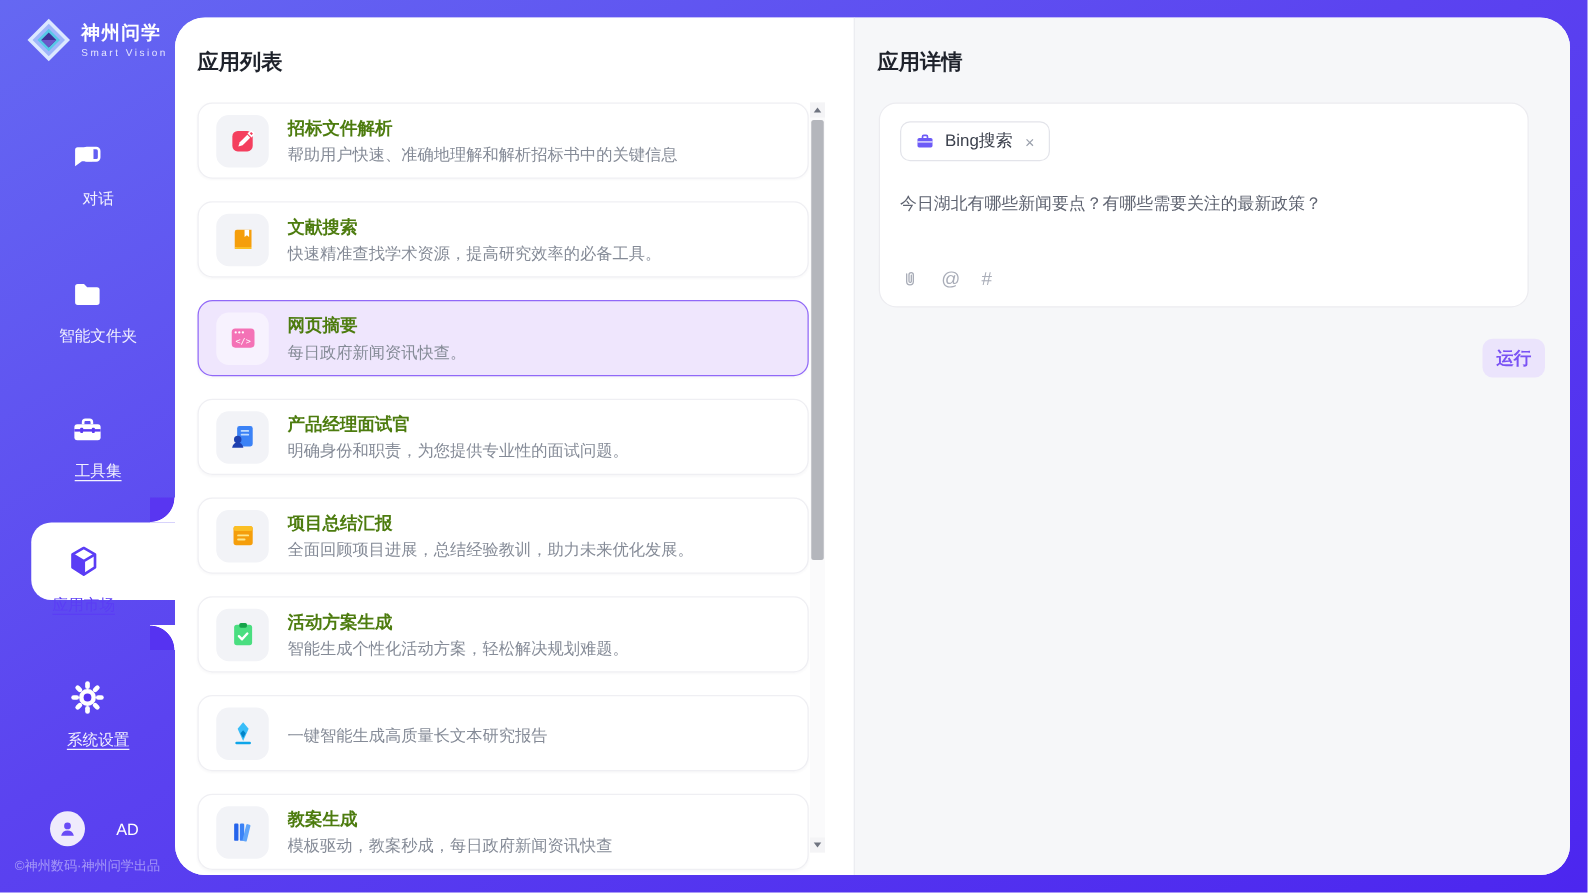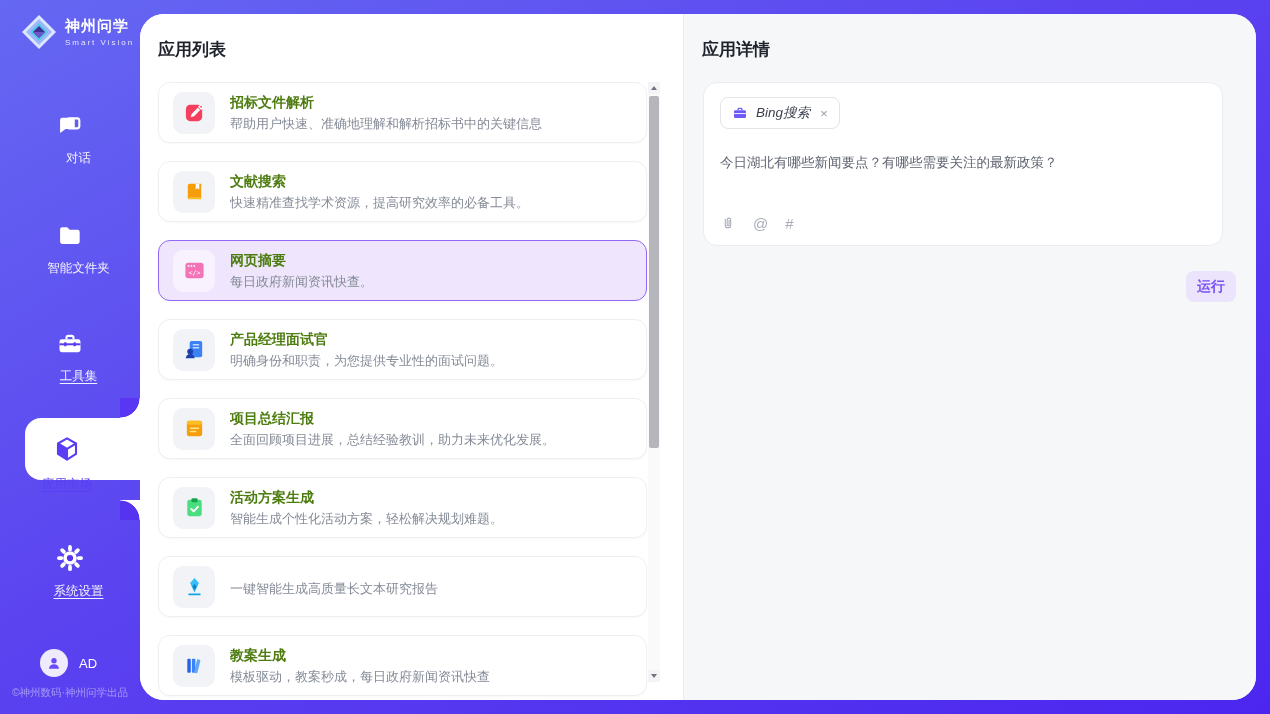--- a/index.html
+++ b/index.html
@@ -24,21 +24,21 @@
   
   .bubble { position:absolute; left:25px; top:418px; width:115px; height:62px;
             background:#fff; border-radius:16px 0 0 16px; }
   .curve-top { position:absolute; right:0; top:398px; width:20px; height:20px;
                background:radial-gradient(circle at 0 0,#5936F1 0 19.2px,#fff 19.8px); }
   .curve-bottom { position:absolute; right:0; top:500px; width:20px; height:20px;
                background:radial-gradient(circle at 0 100%,#5633F1 0 19.2px,#fff 19.8px); }
   .bubble .nicon { position:absolute; left:27px; top:16px; }
   .bubble .nav-label { position:absolute; left:0; top:52px; width:84px; color:#5B3DF5; }
 
-  .user-row { position:absolute; left:40px; top:649px; display:flex; align-items:center; gap:11px; cursor:pointer; }
+  .user-row { position:absolute; left:40px; top:649px; display:flex; align-items:center; gap:25px; cursor:pointer; }
   .avatar { width:28px; height:28px; border-radius:50%; background:#EFEBFC; display:flex; align-items:center; justify-content:center; }
   .user-name { color:#fff; font-size:13px; }
   .copyright { position:absolute; left:0; top:686px; width:140px; text-align:center;
                color:rgba(235,233,255,.5); font-size:10.5px; }
 
   
   .content { position:absolute; left:140px; top:14px; width:1116px; height:686px;
              background:#fff; border-radius:24px; display:flex; overflow:hidden; }
 
   .list-panel { width:543px; position:relative; background:#fff; }
@@ -64,21 +64,21 @@
   .sb-up { top:0; } .sb-down { bottom:0; }
   .tri-up { width:0; height:0; border-left:3.5px solid transparent; border-right:3.5px solid transparent; border-bottom:4.5px solid #6F7480; }
   .tri-down { width:0; height:0; border-left:3.5px solid transparent; border-right:3.5px solid transparent; border-top:4.5px solid #6F7480; }
   .sb-thumb { position:absolute; left:1px; top:14px; width:10px; height:352px; background:#B4B6BC; border-radius:2px; cursor:pointer; }
 
   
   .detail-panel { flex:1; background:#F6F7F9; border-left:1px solid #ECEDF1; position:relative; }
   .input-card { position:absolute; left:19px; top:68px; width:520px; height:164px;
                 background:#fff; border:1px solid #ECECF0; border-radius:14px; padding:14px 16px; }
   .chip { display:inline-flex; align-items:center; gap:8px; height:32px; padding:0 11px;
-          background:#fff; border:1px solid #E3E4EA; border-radius:8px; cursor:default;font-style:italic; }
+          background:#fff; border:1px solid #E3E4EA; border-radius:8px; cursor:default; }
   .chip-label { font-size:13.5px; color:#3A3F4B; }
   .chip-close { color:#9AA0AC; font-size:13px; margin-left:2px; cursor:pointer; line-height:1; }
   .prompt { margin-top:24px; font-size:13.5px; color:#5E6370; line-height:20px; }
   .attach-row { position:absolute; left:16px; bottom:13px; display:flex; align-items:center; gap:17px; }
   .glyph-ic { color:#A9ADB8; font-size:15px; line-height:1; cursor:pointer; }
   .run-btn { position:absolute; right:20px; top:257px; width:50px; height:31px;
              background:#EBE4FC; color:#7A52F4; font-size:14px; border:none; border-radius:8px;
              cursor:pointer; display:flex; align-items:center; justify-content:center;font-weight:bold; }
 </style>
 </head>

